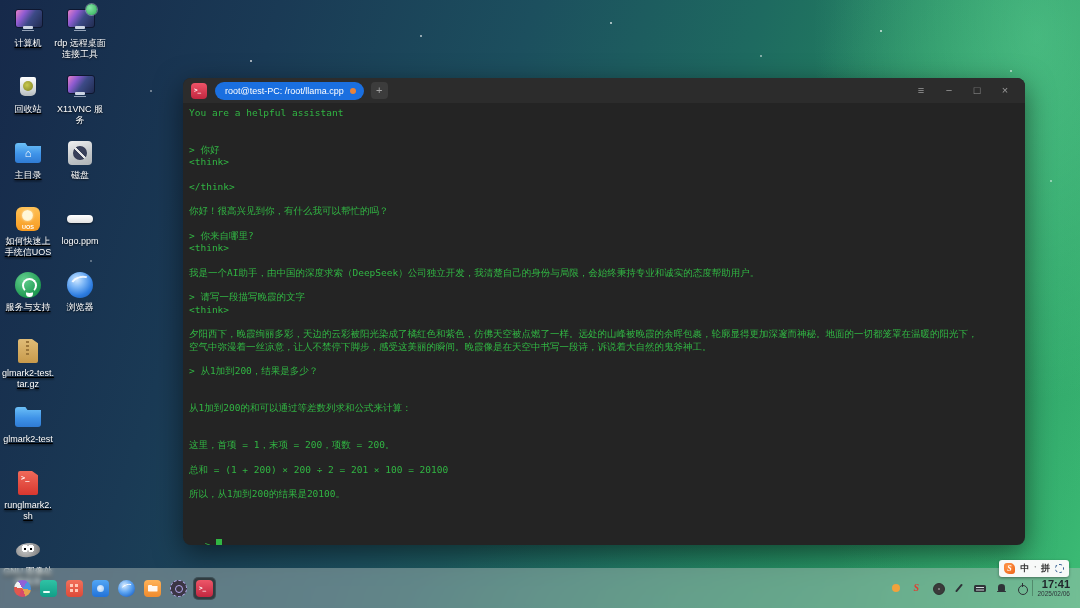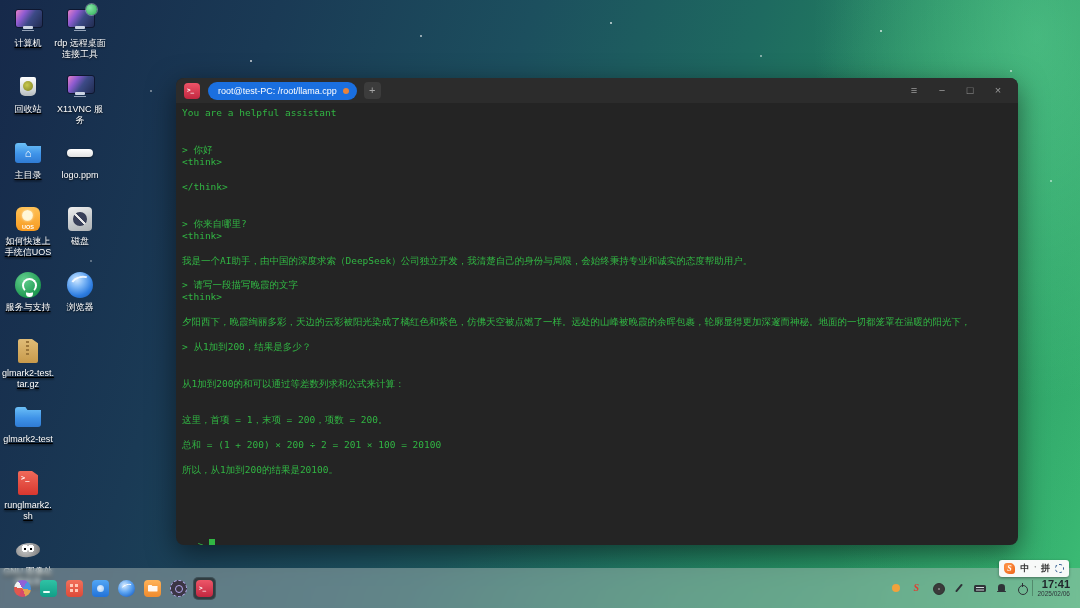--- a/index.html
+++ b/index.html
@@ -88,21 +88,21 @@
     background:
       radial-gradient(circle 1.3px at 28% 60%,#000 95%,transparent),
       radial-gradient(circle 1.3px at 72% 60%,#000 95%,transparent),
       radial-gradient(ellipse 3.2px 3.8px at 28% 55%,#fff 95%,transparent),
       radial-gradient(ellipse 3.2px 3.8px at 72% 55%,#fff 95%,transparent); }
 
   .dicon[data-kind="ppm"]::before{ left:2px; top:11px; width:26px; height:8px; border-radius:4px;
     background:linear-gradient(180deg,#ffffff,#e2e2e2); box-shadow:0 1px 2px rgba(0,0,0,.5); }
 
   
-  .term { position:absolute; left:176px; top:78px; width:842px; height:467px; border-radius:8px;
+  .term { position:absolute; left:183px; top:78px; width:842px; height:467px; border-radius:8px;
     background:var(--terminal_bg,#242424); box-shadow:0 8px 28px rgba(0,0,0,.5); overflow:hidden; }
   .titlebar { position:relative; height:25px; background:var(--titlebar_bg,#2c2c2c); display:flex; align-items:center; padding:0 8px; }
   .app-ico { width:16px; height:16px; border-radius:4px; background:linear-gradient(180deg,#ee5367,#c22740);
     position:relative; flex:none; }
   .app-ico::after { content:">_"; position:absolute; left:3px; top:3px; color:#fff; font:bold 6px "DejaVu Sans Mono",monospace; }
   .tab { display:flex; align-items:center; height:18px; margin-left:8px; padding:0 8px 0 10px; border-radius:9px;
     background:var(--tab_blue,#1a6fe0); color:#fff; font-size:9px; max-width:240px; cursor:pointer; }
   .tab-title { white-space:nowrap; overflow:hidden; }
   .tab-dot { width:6px; height:6px; border-radius:50%; background:var(--close_dot_orange,#e8833a); margin-left:6px; flex:none; }
   .newtab { width:17px; height:17px; margin-left:7px; border-radius:4px; background:#3c3c3c; color:#a5a5a5;
@@ -238,27 +238,27 @@
         </div>
         <div class="dlabel">rdp 远程桌面连接工具</div>
       </div>
 
       <div class="dcell">
         <div class="dicon" data-kind="vnc"></div>
         <div class="dlabel">X11VNC 服务</div>
       </div>
 
       <div class="dcell">
+        <div class="dicon" data-kind="disk"></div>
+        <div class="dlabel">磁盘</div>
+      </div>
+
+      <div class="dcell">
         <div class="dicon" data-kind="ppm"></div>
         <div class="dlabel">logo.ppm</div>
-      </div>
-
-      <div class="dcell">
-        <div class="dicon" data-kind="disk"></div>
-        <div class="dlabel">磁盘</div>
       </div>
 
       <div class="dcell">
         <div class="dicon" data-kind="browser"></div>
         <div class="dlabel">浏览器</div>
       </div>
     </div>
 
   <div class="term">
     <div class="titlebar">
@@ -290,20 +290,21 @@
         <div class="tline">&gt; 你好</div>
 
         <div class="tline">&lt;think&gt;</div>
 
         <div class="tline"></div>
 
         <div class="tline">&lt;/think&gt;</div>
 
         <div class="tline"></div>
 
+        <div class="tline">你好！很高兴见到你，有什么我可以帮忙的吗？</div>
 
         <div class="tline"></div>
 
         <div class="tline">&gt; 你来自哪里?</div>
 
         <div class="tline">&lt;think&gt;</div>
 
         <div class="tline"></div>
 
         <div class="tline">我是一个AI助手，由中国的深度求索（DeepSeek）公司独立开发，我清楚自己的身份与局限，会始终秉持专业和诚实的态度帮助用户。</div>
@@ -311,20 +312,21 @@
         <div class="tline"></div>
 
         <div class="tline">&gt; 请写一段描写晚霞的文字</div>
 
         <div class="tline">&lt;think&gt;</div>
 
         <div class="tline"></div>
 
         <div class="tline">夕阳西下，晚霞绚丽多彩，天边的云彩被阳光染成了橘红色和紫色，仿佛天空被点燃了一样。远处的山峰被晚霞的余晖包裹，轮廓显得更加深邃而神秘。地面的一切都笼罩在温暖的阳光下，</div>
 
+        <div class="tline">空气中弥漫着一丝凉意，让人不禁停下脚步，感受这美丽的瞬间。晚霞像是在天空中书写一段诗，诉说着大自然的鬼斧神工。</div>
 
         <div class="tline"></div>
 
         <div class="tline">&gt; 从1加到200，结果是多少？</div>
 
         <div class="tline"></div>
 
         <div class="tline"></div>
 
         <div class="tline">从1加到200的和可以通过等差数列求和公式来计算：</div>

